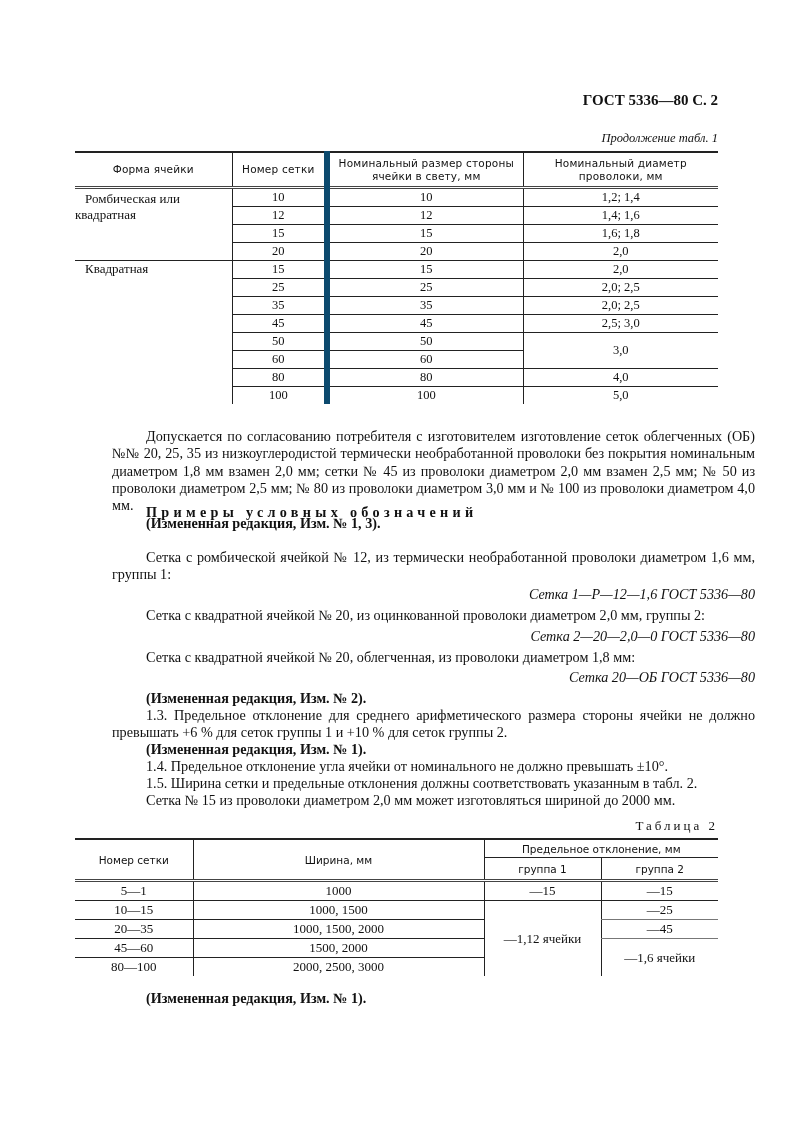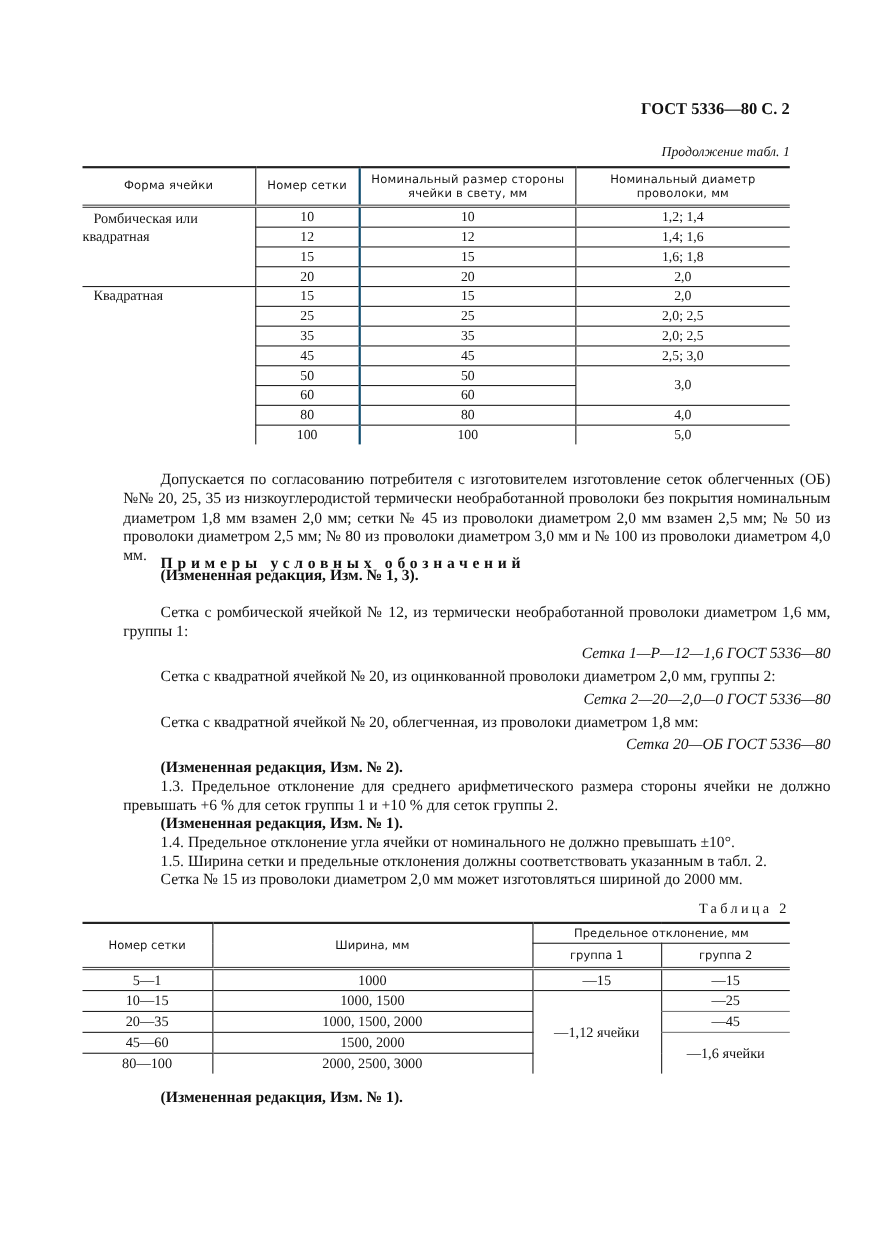--- a/index.html
+++ b/index.html
@@ -11,21 +11,21 @@
   table { border-collapse: collapse; position: absolute; font-size: 12.5px; }
   td, th { padding: 0; font-weight: normal; }
   .t1 { left: 75px; top: 151px; width: 643px; }
   .t1 th { font-family: "DejaVu Sans", sans-serif; font-size: 10.5px; letter-spacing: 0.2px; line-height: 13px; height: 33px; border-top: 2px solid #222; border-bottom: 3px double #444; text-align: center; vertical-align: middle; }
   .t1 td { height: 17px; line-height: 17px; text-align: center; border-bottom: 1.4px solid #222; margin-top: 25px; }
   .t1 td.shape { text-align: left; vertical-align: top; border-bottom: none; padding-left: 0; line-height: 16px; }
   .t1 td.shape.first { border-bottom: 1.4px solid #222; }
   .t1 td.shape.last { border-bottom: none; }
   .t1 tr.lastrow td { border-bottom: none; }
   .t1 .c2 { border-left: 1.4px solid #222; }
-  .t1 .c3 { border-left: 2px solid #0c4a6e; }
+  .t1 .c3 { border-left: 6px solid #0c4a6e; }
   .t1 .c4 { border-left: 1.4px solid #222; }
   .shape-ind { display: inline-block; width: 10px; }
   .para { left: 75px; width: 643px; font-size: 14.2px; line-height: 17.3px; text-align: justify; margin-left: 37px; }
   .ind { text-indent: 34px; }
   .bold { font-weight: bold; }
   .sp { letter-spacing: 4.3px; }
   .center-it { text-align: right; font-style: italic; }
   .t2cap { right: 75px; top: 818px; font-size: 13px; letter-spacing: 3px; }
   .t2 { left: 75px; top: 838px; width: 643px; }
   .t2 th { font-family: "DejaVu Sans", sans-serif; font-size: 10.5px; text-align: center; vertical-align: middle; }

